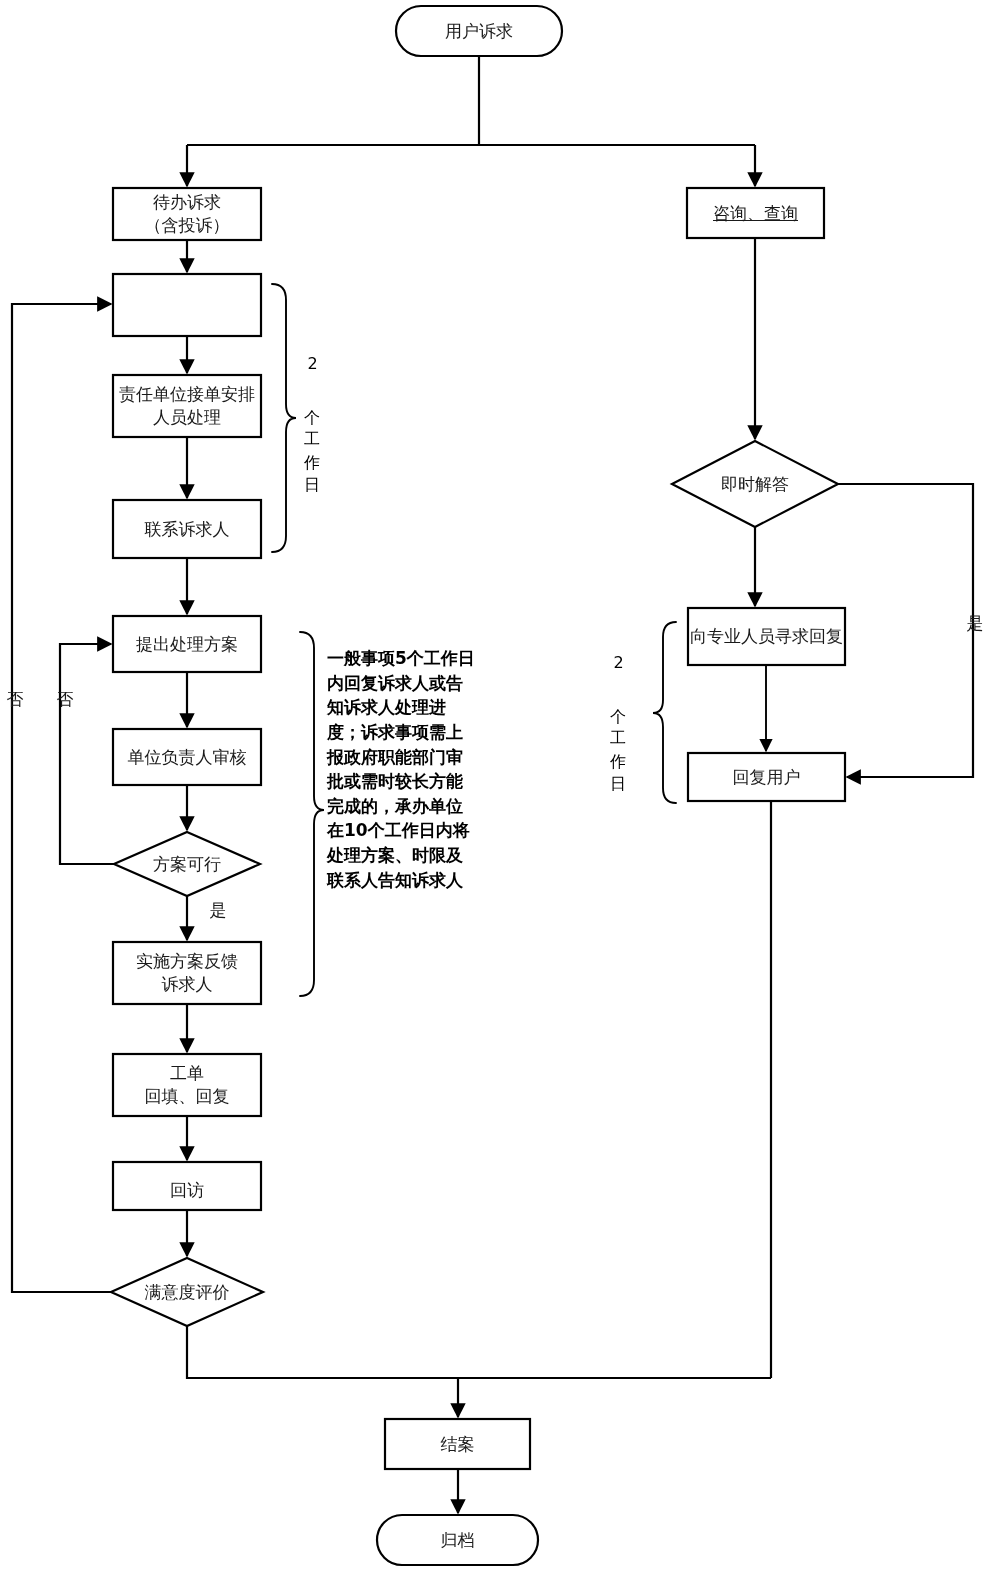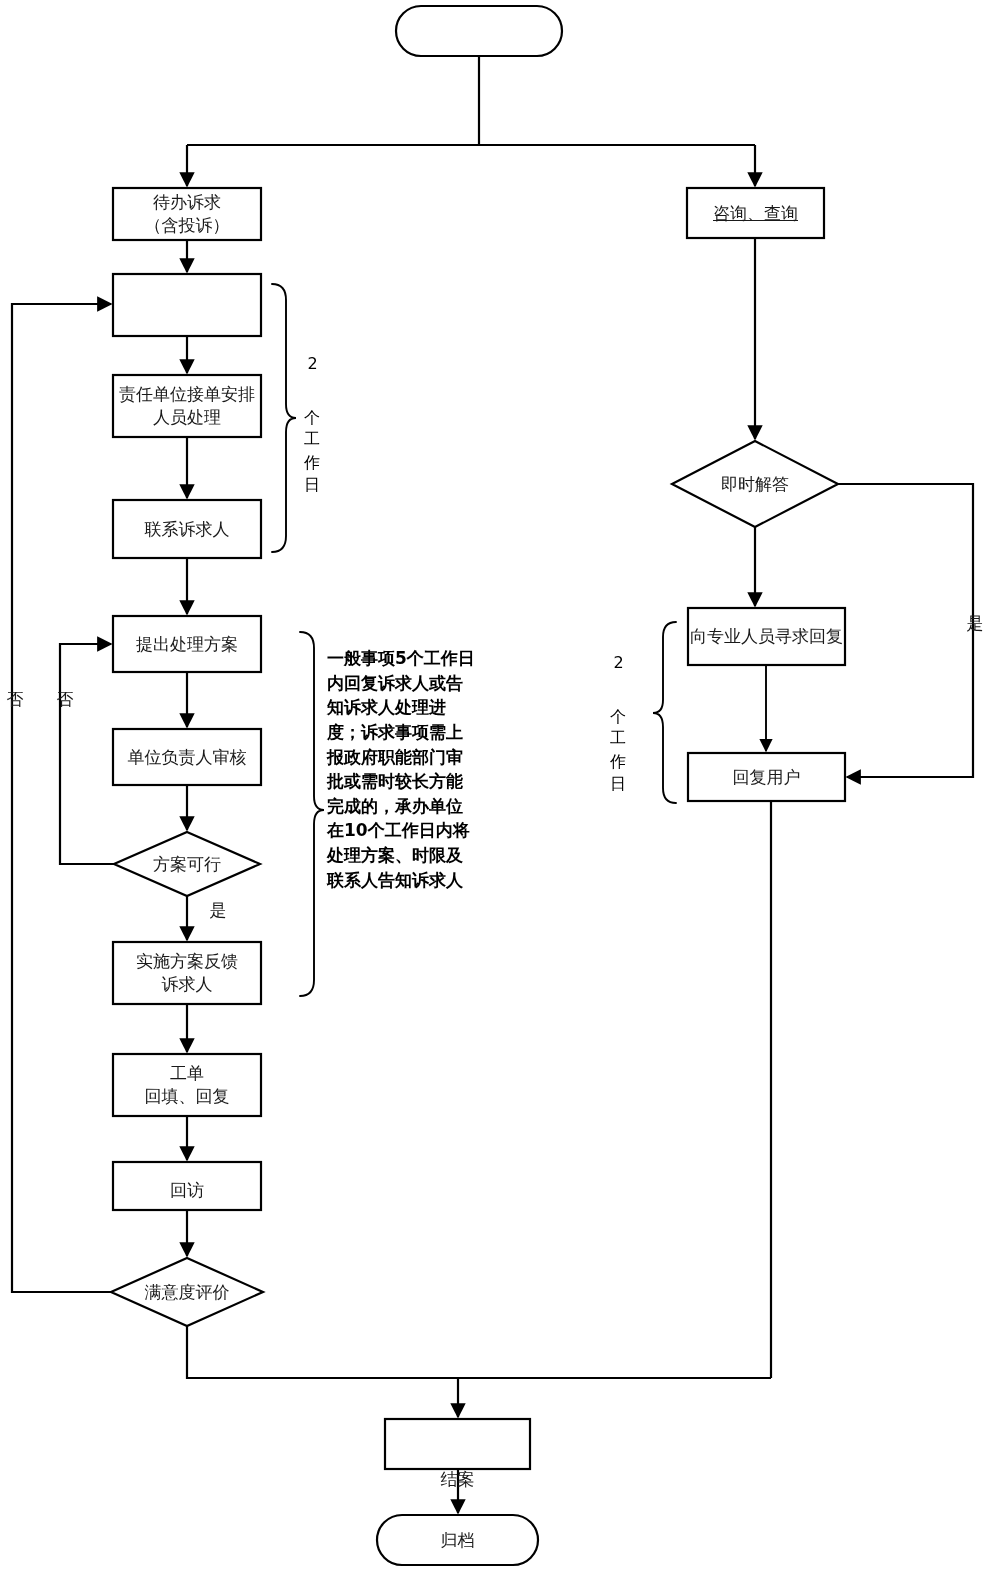--- a/index.html
+++ b/index.html
@@ -170,20 +170,21 @@
 
     <path class="conn" d="M 458 1469 L 458 1513" marker-end="url(#arrow)"></path>
 
     <path class="brace" d="M 272 284 Q 286 284 286 300 L 286 404 Q 286 418 296 418 Q 286 418 286 432 L 286 536 Q 286 552 272 552"></path>
 
     <path class="brace" d="M 300 632 Q 314 632 314 648 L 314 796 Q 314 810 324 810 Q 314 810 314 824 L 314 980 Q 314 996 300 996"></path>
 
     <path class="brace" d="M 676 622 Q 663 622 663 637 L 663 700 Q 663 713 653 713 Q 663 713 663 727 L 663 788 Q 663 803 676 803"></path>
   </svg>
 
+  <div class="lbl node-label" style="left:396px; top:6px; width:166px; height:50px;">用户诉求</div>
 
   <div class="lbl node-label" style="left:113px; top:188px; width:148px; height:52px;">待办诉求
 （含投诉）</div>
 
 
   <div class="lbl node-label" style="left:113px; top:375px; width:148px; height:62px;">责任单位接单安排
 人员处理</div>
 
   <div class="lbl node-label" style="left:113px; top:500px; width:148px; height:58px;">联系诉求人</div>
 
@@ -204,21 +205,21 @@
   <div class="lbl node-label" style="left:111px; top:1272px; width:152px; height:40px;">满意度评价</div>
 
   <div class="lbl node-label" style="left:687px; top:188px; width:137px; height:50px;text-decoration:underline;">咨询、查询</div>
 
   <div class="lbl node-label" style="left:680px; top:464px; width:150px; height:40px;">即时解答</div>
 
   <div class="lbl node-label" style="left:688px; top:608px; width:157px; height:57px;">向专业人员寻求回复</div>
 
   <div class="lbl node-label" style="left:688px; top:753px; width:157px; height:48px;">回复用户</div>
 
-  <div class="lbl node-label" style="left:385px; top:1419px; width:145px; height:50px;margin-top:35px;">结案</div>
+  <div class="lbl node-label" style="left:385px; top:1419px; width:145px; height:50px;">结案</div>
 
   <div class="lbl node-label" style="left:377px; top:1515px; width:161px; height:50px;">归档</div>
 
   <div class="lbl edge-label" style="left:2px; top:687px; width:26px; height:24px;">否</div>
 
   <div class="lbl edge-label" style="left:52px; top:687px; width:26px; height:24px;">否</div>
 
   <div class="lbl edge-label" style="left:203px; top:898px; width:30px; height:24px;">是</div>
 
   <div class="lbl edge-label" style="left:962px; top:611px; width:26px; height:24px;">是</div>

